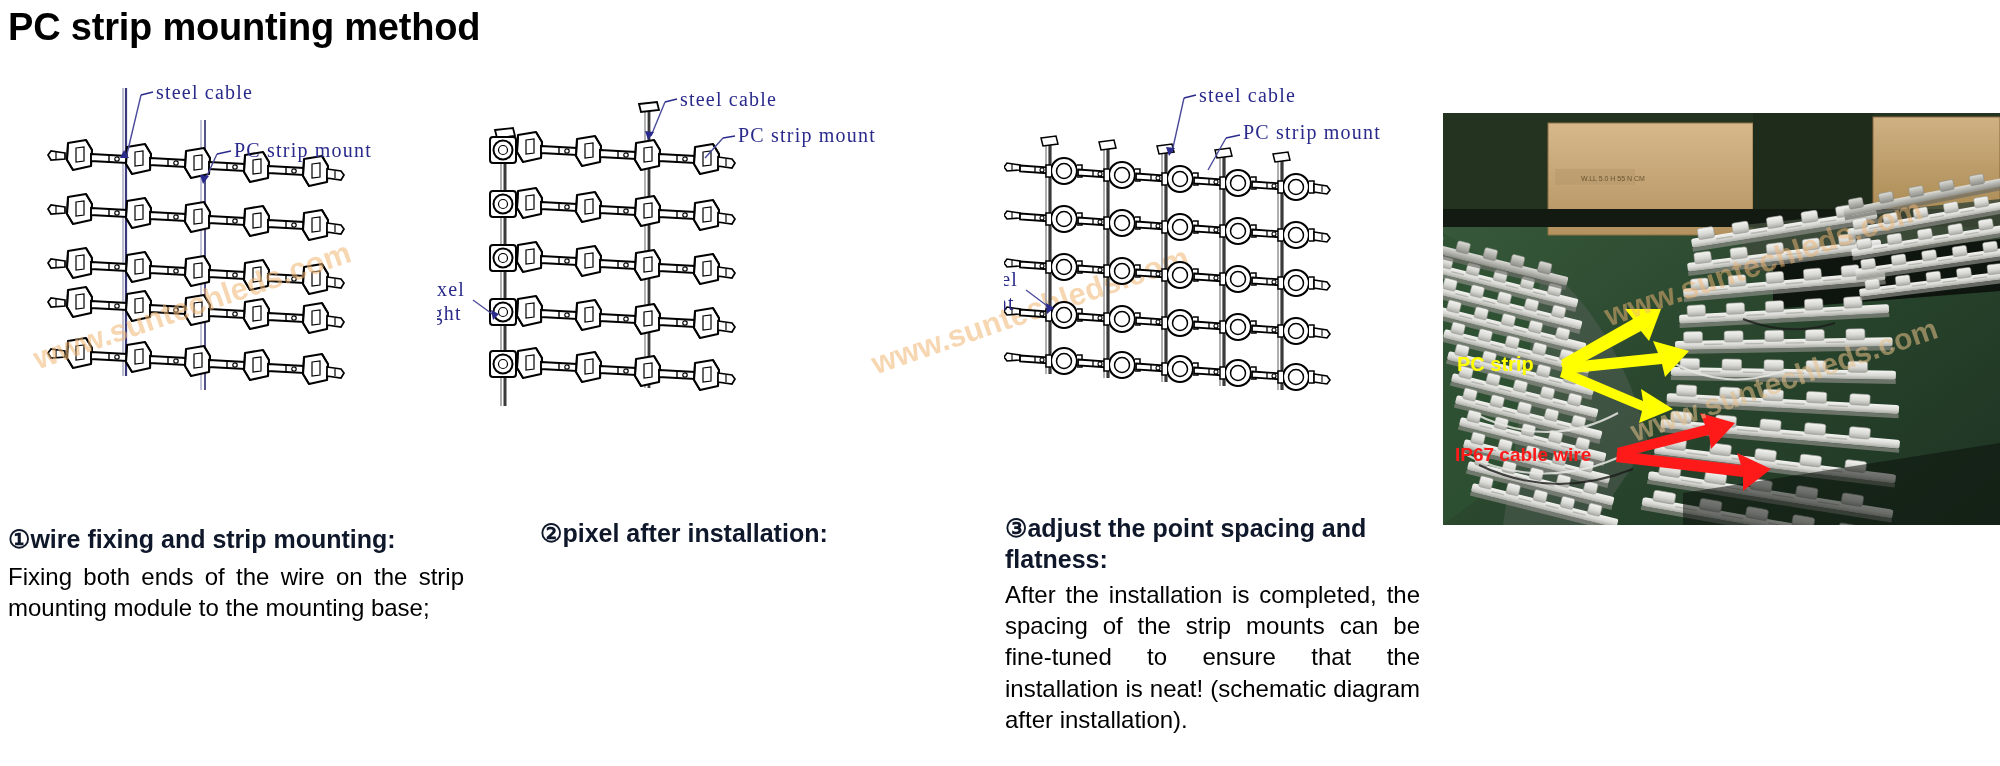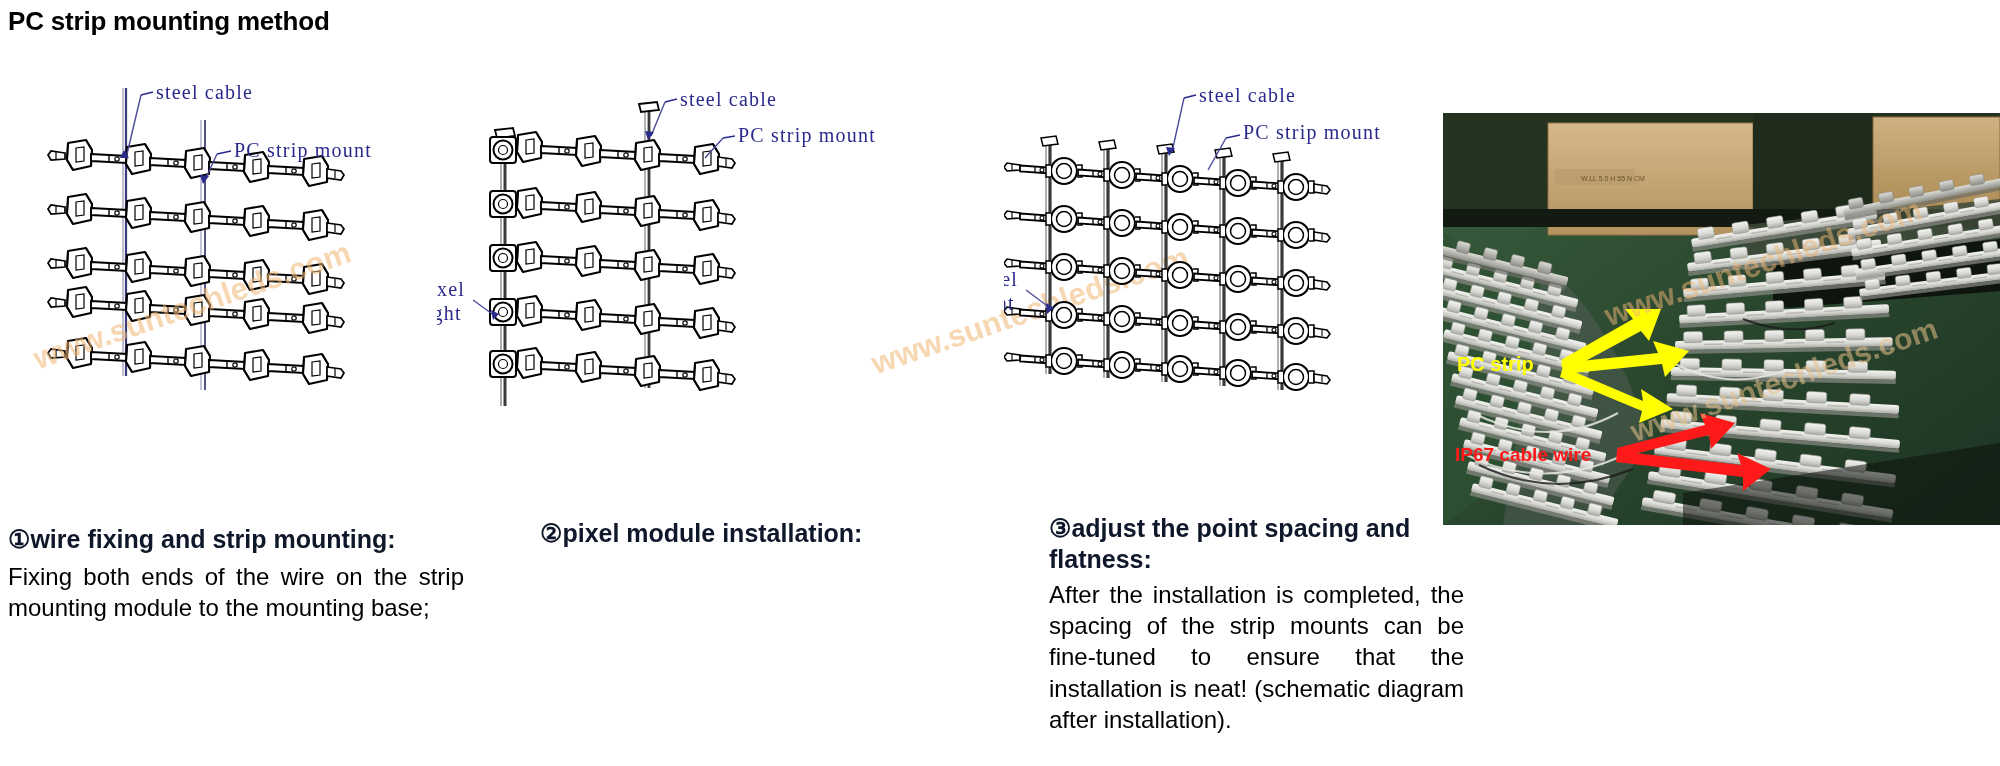--- a/index.html
+++ b/index.html
@@ -15,21 +15,21 @@
     position: relative;
     width: 2000px;
     height: 766px;
     background: #ffffff;
   }
 
   
   .page-title {
     position: absolute;
     left: 8px; top: 6px;
-    font-size: 26px;
+    font-size: 38px;
     font-weight: bold;
     color: #000000;
     letter-spacing: -0.2px;
     white-space: nowrap;
   }
 
   
   .column { position: absolute; top: 58px; margin-left: 19px; }
   .col-1 { left: 0px;    width: 470px; }
   .col-2 { left: 418px;  width: 500px; }
@@ -39,21 +39,21 @@
     position: relative;
     width: 100%;
     height: 400px;
   }
   .figure-svg { display: block; }
 
   
   .caption { position: absolute; }
   .cap-1 { left: 8px;   top: 524px; width: 456px; }
   .cap-2 { left: 540px; top: 518px; width: 400px; }
-  .cap-3 { left: 1005px; top: 513px; width: 415px; margin-left: 44px; }
+  .cap-3 { left: 1005px; top: 513px; width: 415px; }
 
   .cap-head {
     font-size: 25px;
     font-weight: bold;
     color: #0f172a;
     line-height: 1.24;
     margin: 0 0 6px 0;
   }
   .cap-body {
     font-size: 24px;
@@ -412,21 +412,21 @@
       <div class="wm wm-3">www.suntechleds.com</div>
     </div>
   </div>
 
   <div class="caption cap-1">
     <p class="cap-head">①wire fixing and strip mounting:</p>
     <p class="cap-body">Fixing both ends of the wire on the strip mounting module to the mounting base;</p>
   </div>
 
   <div class="caption cap-2">
-    <p class="cap-head">②pixel module installation:</p>
+    <p class="cap-head">②pixel after installation:</p>
   </div>
 
   <div class="caption cap-3">
     <p class="cap-head">③adjust the point spacing and flatness:</p>
     <p class="cap-body">After the installation is completed, the spacing of the strip mounts can be fine-tuned to ensure that the installation is neat! (schematic diagram after installation).</p>
   </div>
 
   <div class="photo-panel">
     <svg class="photo-svg" width="557" height="412" viewBox="0 0 557 412">
       <defs>

